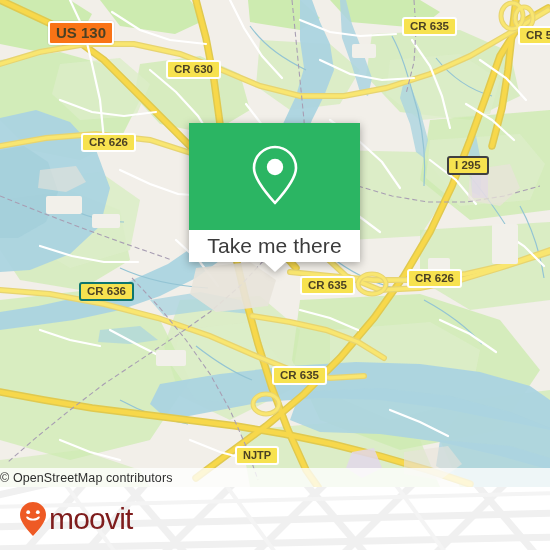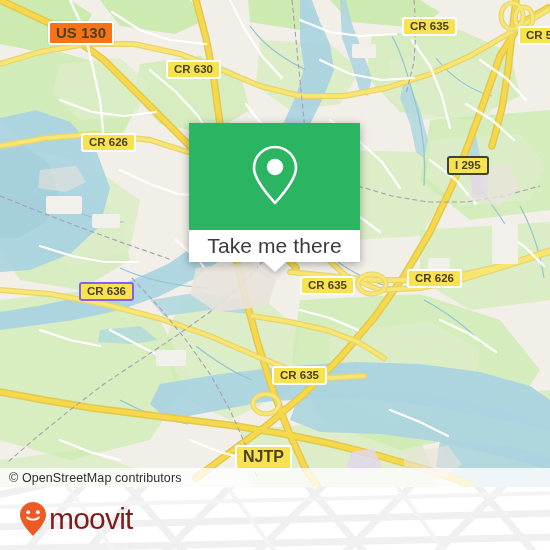--- a/index.html
+++ b/index.html
@@ -38,21 +38,20 @@
     width: 550px;
     height: 19px;
     background: rgba(255,255,255,0.78);
     display: flex;
     align-items: center;
     z-index: 40;
   }
   #attribution span {
     font-size: 12.5px;
     color: #2e2e2e;
-    padding-left: 9px;
     letter-spacing: 0.1px;
   }
 
   
   #popup {
     position: absolute;
     left: 189px;
     top: 123px;
     width: 171px;
     z-index: 60;
@@ -354,29 +353,29 @@
 
       <div style="position:absolute;left:300px;top:275px;">
         <span class="shield" style="display:inline-block;background:#f7e24f;border:2px solid #ffffff;border-radius:3px;padding:1px 6px 2px;font-size:11.5px;font-weight:bold;color:#4b4124;white-space:nowrap;">CR 635</span>
       </div>
 
       <div style="position:absolute;left:407px;top:268px;">
         <span class="shield" style="display:inline-block;background:#f7e24f;border:2px solid #ffffff;border-radius:3px;padding:1px 6px 2px;font-size:11.5px;font-weight:bold;color:#4b4124;white-space:nowrap;">CR 626</span>
       </div>
 
       <div style="position:absolute;left:79px;top:281px;">
-        <span class="shield" style="display:inline-block;background:#f7e24f;border:2px solid #8b5cf6;border-radius:3px;padding:1px 6px 2px;font-size:11.5px;font-weight:bold;color:#4b4124;white-space:nowrap;">CR 636</span>
+        <span class="shield" style="display:inline-block;background:#f7e24f;border:2px solid #0f766e;border-radius:3px;padding:1px 6px 2px;font-size:11.5px;font-weight:bold;color:#4b4124;white-space:nowrap;">CR 636</span>
       </div>
 
       <div style="position:absolute;left:272px;top:365px;">
         <span class="shield" style="display:inline-block;background:#f7e24f;border:2px solid #ffffff;border-radius:3px;padding:1px 6px 2px;font-size:11.5px;font-weight:bold;color:#4b4124;white-space:nowrap;">CR 635</span>
       </div>
 
       <div style="position:absolute;left:235px;top:445px;">
-        <span class="shield" style="display:inline-block;background:#f7e24f;border:2px solid #ffffff;border-radius:3px;padding:1px 6px 2px;font-size:16px;font-weight:bold;color:#4b4124;white-space:nowrap;">NJTP</span>
+        <span class="shield" style="display:inline-block;background:#f7e24f;border:2px solid #ffffff;border-radius:3px;padding:1px 6px 2px;font-size:11px;font-weight:bold;color:#4b4124;white-space:nowrap;">NJTP</span>
       </div>
 
     </div>
 
     <div id="attribution">
       <span>© OpenStreetMap contributors</span>
     </div>
 
   </div>
 

